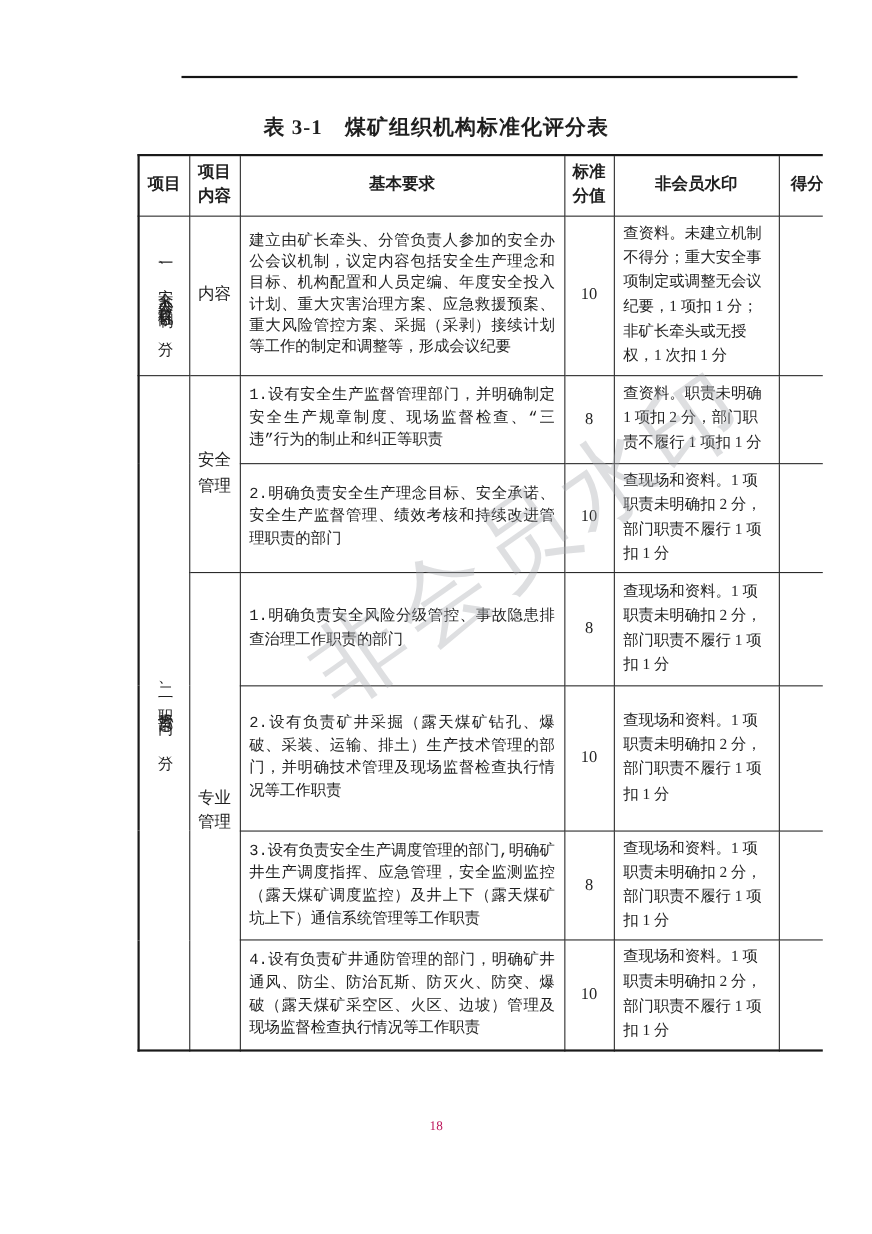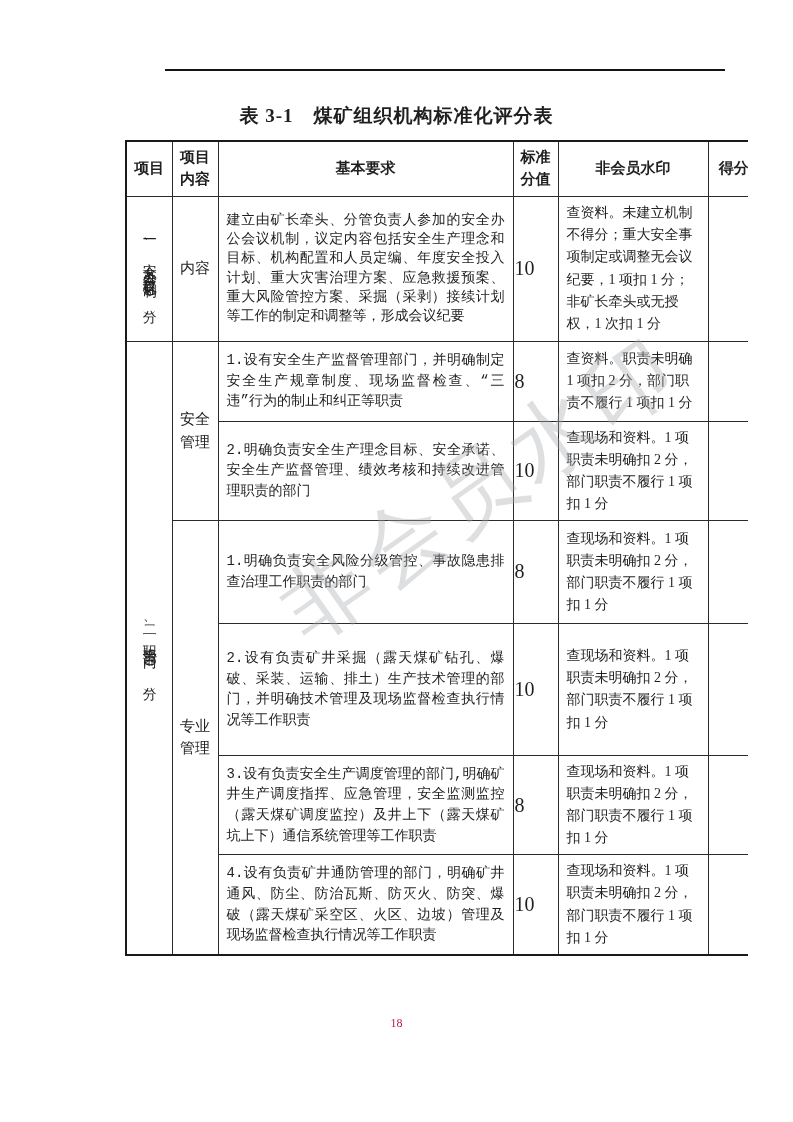--- a/index.html
+++ b/index.html
@@ -34,21 +34,21 @@
   .vert-text{
     writing-mode:vertical-rl;margin:0 auto;letter-spacing:3px;
     line-height:1.7;font-size:14px;
   }
   .vert-wrap{max-height:132px;}
   td.content-cell{text-align:center;padding:2px;font-size:15px;line-height:1.5;}
   td.req-cell{
     text-align:justify;padding:5px 8px;line-height:1.48;font-family:Liberation Mono, monospace;
   }
   td.req-tall{line-height:1.36;}
-  td.score-cell{text-align:left;font-size:20px;}
+  td.score-cell{text-align:center;font-size:15px;}
   td.method-cell{
     text-align:left;padding:5px 8px;line-height:1.58;
   }
   td.earned-cell{background:#ffffff;}
   .watermark{
     position:absolute;top:430px;left:150px;width:570px;text-align:center;
     transform:rotate(-35deg);font-size:86px;letter-spacing:6px;white-space:nowrap;
     color:rgba(168,170,176,0.38);pointer-events:none;z-index:5;
     font-family:"Liberation Sans","DejaVu Sans",sans-serif;
   }

